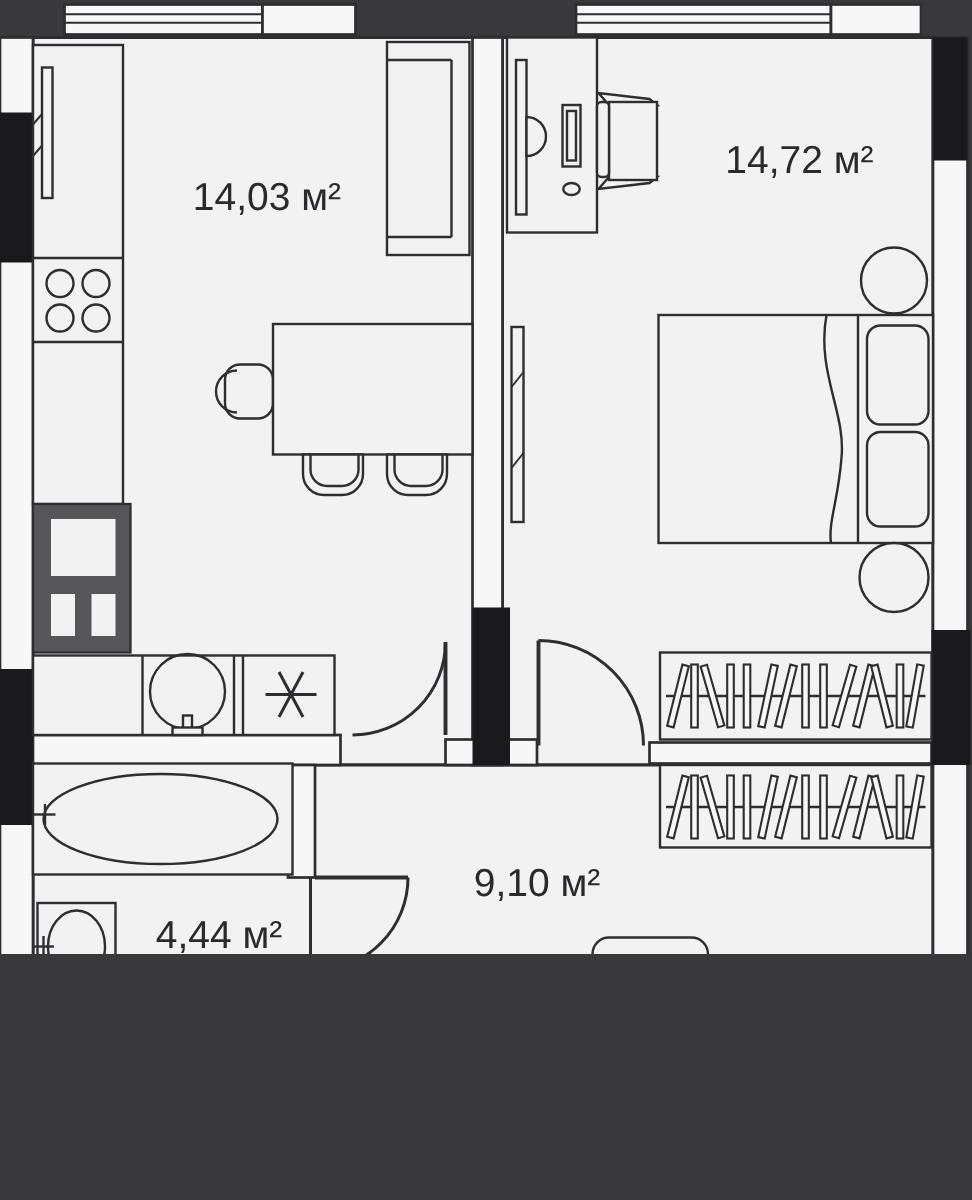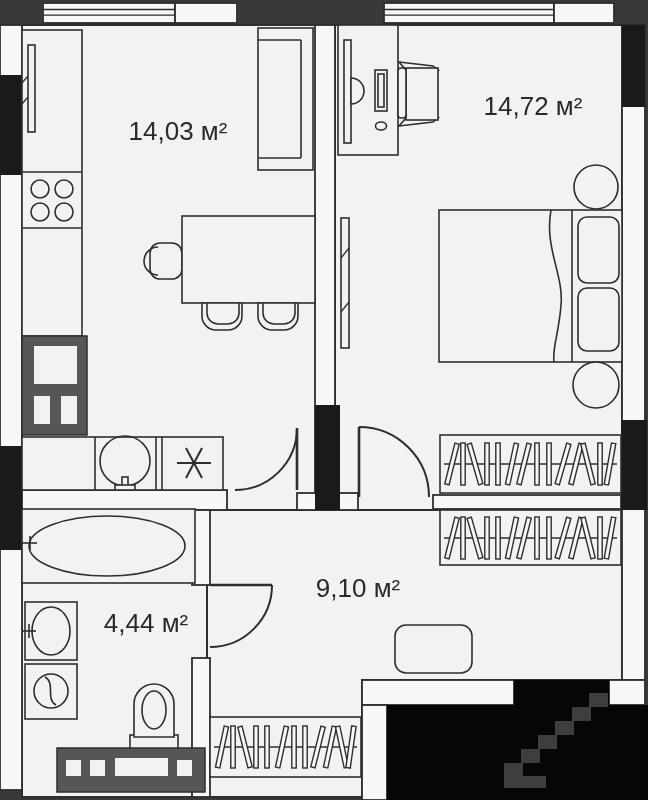--- a/index.html
+++ b/index.html
@@ -1,16 +1,16 @@
 <!DOCTYPE html>
 <html><head>
 <meta charset="utf-8">
 <style>
   html,body{margin:0;padding:0;background:#39393b;}
-  .page{width:648px;height:800px;position:relative;overflow:hidden;background:#39393b;}
+  .page{width:648px;height:636px;position:relative;overflow:hidden;background:#39393b;}
   svg{display:block;}
   .floor{fill:#f2f2f3;stroke:#2e2e31;stroke-width:2;}
   .wall{fill:#f7f7f8;stroke:#2e2e31;stroke-width:1.8;}
   .blackwall{fill:#1a1a1c;stroke:none;}
   .void{fill:#060607;}
   .step{fill:#3e3e40;}
   .shaft{fill:#565658;stroke:#2e2e31;stroke-width:1.5;}
   .inset{fill:#f2f2f3;stroke:none;}
   .furn{fill:#f2f2f3;stroke:#2e2e31;stroke-width:1.6;}
   .furn-n{fill:none;stroke:#2e2e31;stroke-width:1.6;}

